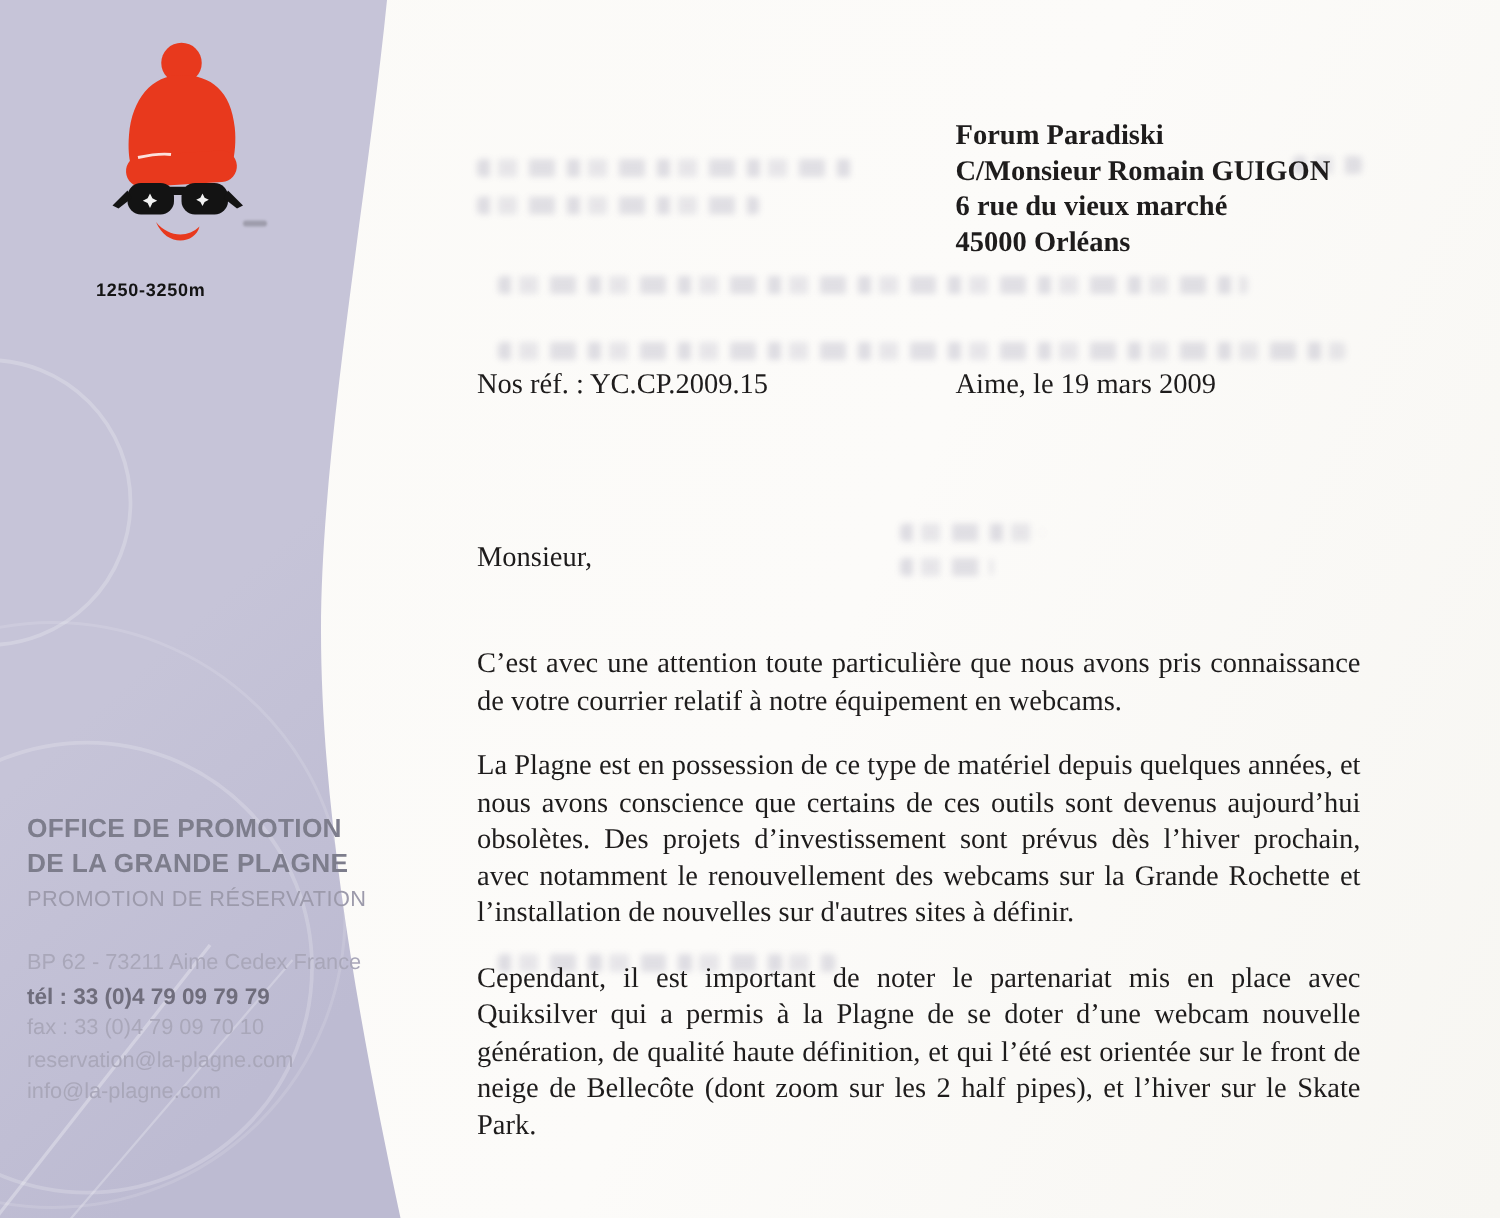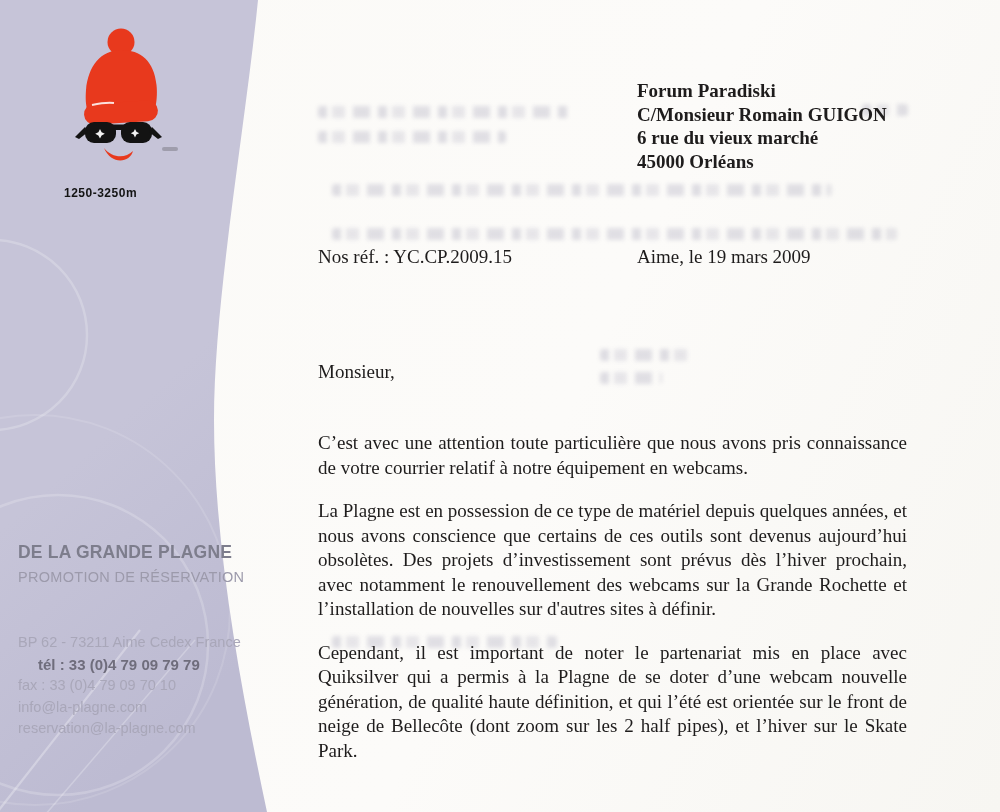--- a/index.html
+++ b/index.html
@@ -30,21 +30,21 @@
     position:absolute; left:18px; top:541px; width:250px;
     font-family:"Liberation Sans", sans-serif;
   }
   .office-line { font-size:17.5px; font-weight:700; color:var(--heading-gray,#7d7d8c); line-height:23px; letter-spacing:0.2px; }
   .office-sub  { font-size:14.5px; font-weight:400; color:var(--subheading-gray,#9c9aab); margin-top:5px; letter-spacing:0.3px; }
   .contact-block {
     position:absolute; left:18px; top:632px; width:250px;
     font-family:"Liberation Sans", sans-serif;
     font-size:14.5px; line-height:21.5px; color:var(--contact-gray,#a9a7b9);
   }
-  .contact-tel { font-weight:700; font-size:15px; color:var(--tel-gray,#6f6d7c);margin-left:20px; }
+  .contact-tel { font-weight:700; font-size:15px; color:var(--tel-gray,#6f6d7c); }
   
   .recipient {
     position:absolute; left:637px; top:79px;
     font-size:19px; line-height:23.5px; white-space:nowrap;font-weight:bold;
   }
   .ref   { position:absolute; left:318px; top:246px; font-size:19px; white-space:nowrap; }
   .date  { position:absolute; left:637px; top:246px; font-size:19px; white-space:nowrap; }
   .salutation { position:absolute; left:318px; top:361px; font-size:19px; }
   .body-paragraphs { position:absolute; left:318px; top:431px; width:589px; }
   .body-paragraphs p {
@@ -114,29 +114,30 @@
         <path d="M100 123 l1.6 3.2 3.2 1.6 -3.2 1.6 -1.6 3.2 -1.6 -3.2 -3.2 -1.6 3.2 -1.6 Z" opacity="0.95"></path>
         <path d="M135 123 l1.4 2.8 2.8 1.4 -2.8 1.4 -1.4 2.8 -1.4 -2.8 -2.8 -1.4 2.8 -1.4 Z" opacity="0.95"></path>
       </g>
 
       <path d="M104 142 C 112 152, 125 153, 133 145 C 130 157, 111 159, 104 142 Z" fill="var(--logo-red,#e8391d)"></path>
     </svg>
     <div class="altitude">1250-3250m</div>
   </div>
 
   <div class="office-block">
+    <div class="office-line">OFFICE DE PROMOTION</div>
     <div class="office-line">DE LA GRANDE PLAGNE</div>
     <div class="office-sub">PROMOTION DE RÉSERVATION</div>
   </div>
   <div class="contact-block">
     <div>BP 62 - 73211 Aime Cedex France</div>
     <div class="contact-tel">tél : 33 (0)4 79 09 79 79</div>
     <div>fax : 33 (0)4 79 09 70 10</div>
+    <div>reservation@la-plagne.com</div>
     <div>info@la-plagne.com</div>
-    <div>reservation@la-plagne.com</div>
   </div>
 
   <div class="ghost" style="left:318px; top:106px; width:252px;"></div>
   <div class="ghost" style="left:862px; top:104px; width:46px;"></div>
   <div class="ghost" style="left:318px; top:131px; width:188px;"></div>
   <div class="ghost" style="left:332px; top:184px; width:500px;"></div>
   <div class="ghost" style="left:332px; top:228px; width:565px;"></div>
   <div class="ghost" style="left:600px; top:349px; width:95px;"></div>
   <div class="ghost" style="left:600px; top:372px; width:62px;"></div>
   <div class="ghost" style="left:332px; top:636px; width:225px;"></div>

